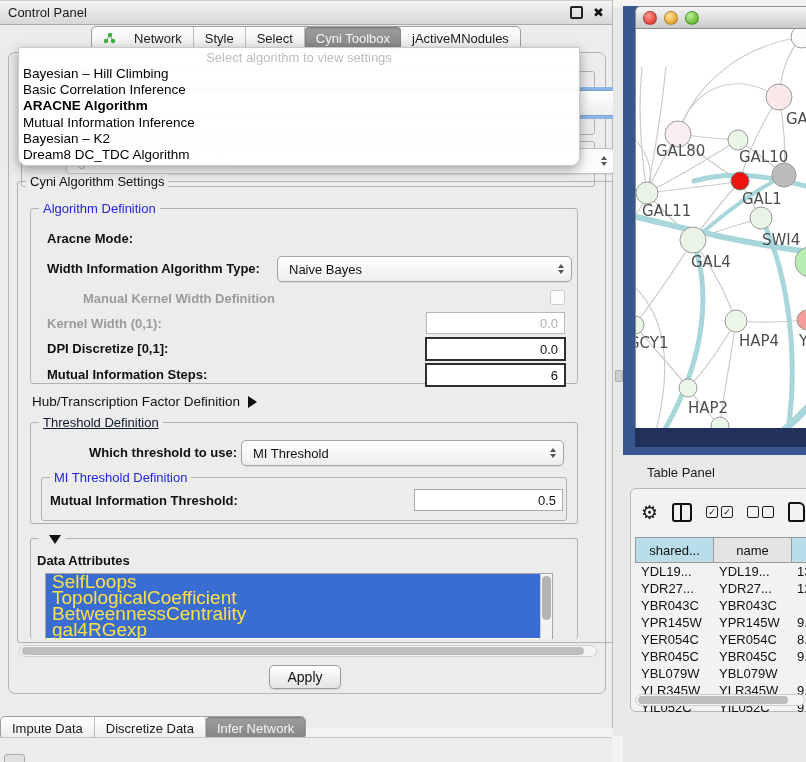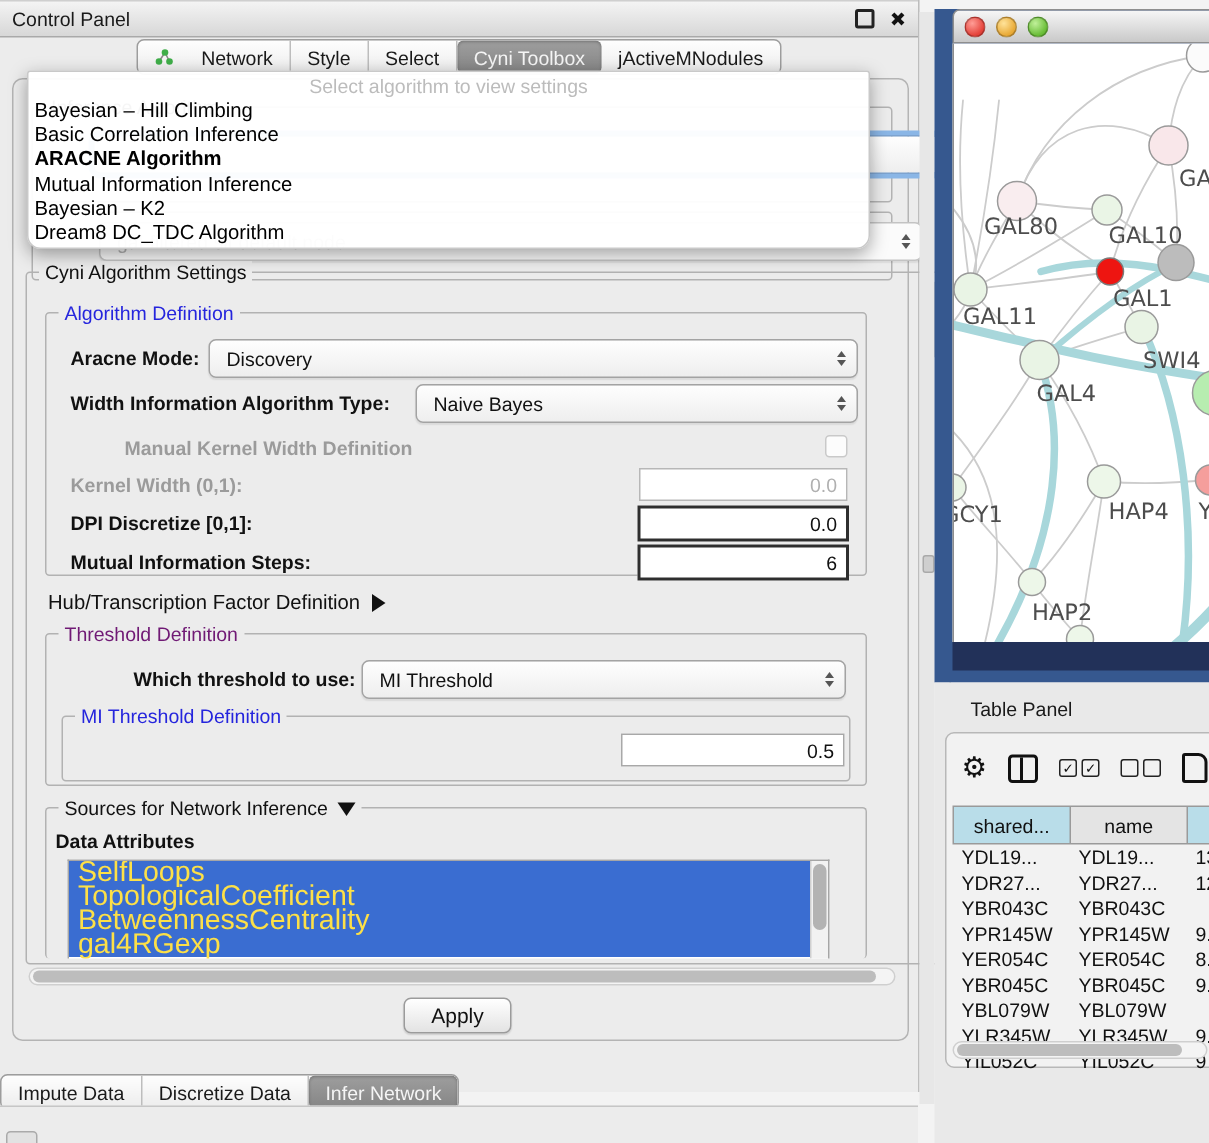--- a/index.html
+++ b/index.html
@@ -35,21 +35,21 @@
   .btabrow{left:0;top:716px;width:100%;display:flex;justify-content:flex-start;}
 
   
   .content{left:8px;top:52px;width:596px;height:640px;background:#ececec;
            border:1px solid #b4b4b4;border-radius:7px;}
 
   
   .grp{position:absolute;border:1px solid #b2b2b2;border-radius:3px;}
   .legend{position:absolute;top:-8px;left:8px;background:#ececec;padding:0 4px;font-size:13px;white-space:nowrap;}
   .legend.blue{color:#2525dd;}
-  .legend.green{color:#701a75;}
+  .legend.green{color:#0f172a;text-decoration:underline;}
 
   
   .combo{position:absolute;height:24px;border:1px solid #a3a3a3;border-radius:5px;
          background:linear-gradient(#fefefe,#eeeeee);display:flex;align-items:center;
          padding:0 22px 0 11px;font-size:13px;box-shadow:0 1px 1px rgba(0,0,0,.08);}
   .combo .arrows{position:absolute;right:7px;top:50%;transform:translateY(-50%);display:flex;flex-direction:column;gap:2px;}
   .combo .arrows i{display:block;width:0;height:0;border-left:3.5px solid transparent;border-right:3.5px solid transparent;}
   .combo .arrows i.up{border-bottom:4px solid #555;}
   .combo .arrows i.dn{border-top:4px solid #555;}
   .combo.disabled{color:#b5b5b5;background:#fbfbfb;border-color:#c3c3c3;}
@@ -195,27 +195,20 @@
       <span class="legend">Cyni Algorithm Settings</span>
 
       <div class="vsb" style="right:2px;top:3px;height:452px;">
         <div class="thumb" style="top:2px;height:52px;"></div>
       </div>
 
       <div class="grp" style="left:12px;top:26px;width:546px;height:174px;background:#ececec;">
         <span class="legend blue">Algorithm Definition</span>
 
         <span class="lbl b" style="left:16px;top:22px;">Aracne Mode:</span>
-        <div class="combo" style="left:108px;top:17px;width:398px;">
-          <span>Discovery</span>
-          <span class="arrows">
-              <i class="up"></i>
-              <i class="dn"></i>
-            </span>
-        </div>
 
         <span class="lbl b" style="left:16px;top:52px;">Width Information Algorithm Type:</span>
         <div class="combo" style="left:246px;top:47px;width:260px;">
           <span>Naive Bayes</span>
           <span class="arrows">
               <i class="up"></i>
               <i class="dn"></i>
             </span>
         </div>
 
@@ -249,29 +242,30 @@
         <div class="combo" style="left:210px;top:17px;width:288px;">
           <span>MI Threshold</span>
           <span class="arrows">
               <i class="up"></i>
               <i class="dn"></i>
             </span>
         </div>
 
         <div class="grp" style="left:10px;top:54px;width:524px;height:42px;">
           <span class="legend blue" style="background:#ececec;">MI Threshold Definition</span>
+          <span class="lbl b" style="left:8px;top:15px;">Mutual Information Threshold:</span>
           <div class="field thin" style="left:372px;top:11px;width:135px;color:#111;border-color:#a8a8a8;">
             <span>0.5</span>
           </div>
         </div>
       </div>
 
       <div class="grp" style="left:12px;top:356px;width:546px;height:100px;border-bottom:none;">
         <span class="legend">
-          <span>Sources for Network Inference</span><span class="tri-down"></span>
+          <span class="tri-down"></span>
         </span>
         <span class="lbl b" style="left:6px;top:14px;">Data Attributes</span>
         <div class="listbox" style="left:14px;top:34px;width:506px;height:65px;border-bottom:none;">
           <div id="attrList">
               <div class="li">SelfLoops</div>
               <div class="li">TopologicalCoefficient</div>
               <div class="li">BetweennessCentrality</div>
               <div class="li">gal4RGexp</div>
             </div>
           <div class="vsb" style="right:0;top:0;height:65px;">

